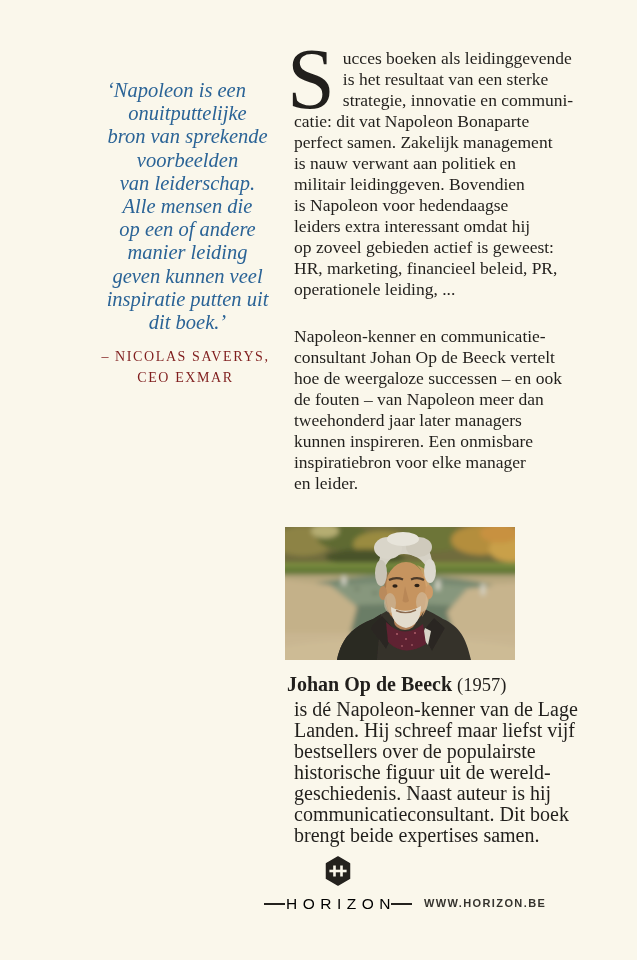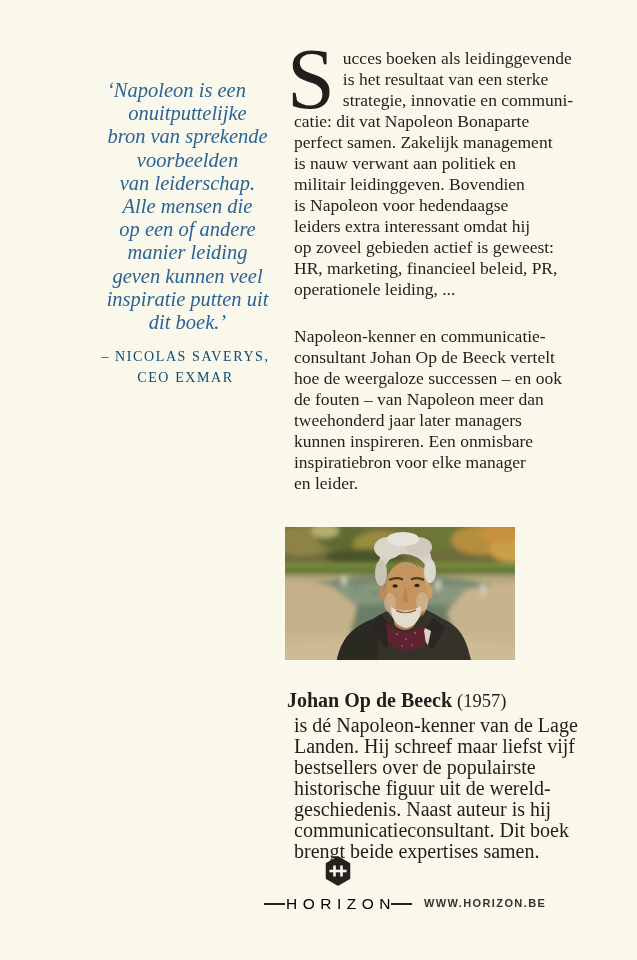--- a/index.html
+++ b/index.html
@@ -22,21 +22,21 @@
     color:#2a6396;
     font-size:20.5px;
     line-height:23.2px;
     padding-left:22px;
     text-indent:-22px;
   }
   .quote-attr{
     font-size:14px;
     line-height:21px;
     letter-spacing:1.6px;
-    color:#0c4a6e;
+    color:#7f1d1d;
     margin:12px 0 0 18px;
   }
   .quote-block + .quote-block{margin-top:20px;}
 
   
   .main-col{
     position:absolute;left:287px;top:41px;width:300px;
   }
   .body-par{
     font-size:17.5px;
@@ -53,21 +53,21 @@
 
   .photo-wrap{
     margin-top:33px;
     margin-left:-2px;
     width:230px;height:133px;
     overflow:hidden;
     line-height:0;
   }
 
   .author-line{
-    margin-top:28px;
+    margin-top:12px;
     font-size:20px;
     line-height:24px;
   }
   .author-name{font-weight:bold;}
   .author-year{font-weight:normal;font-size:18.5px;margin-left:5px;}
   .author-bio{
     font-size:20px;
     line-height:21px;
     margin-top:2px;
   }

